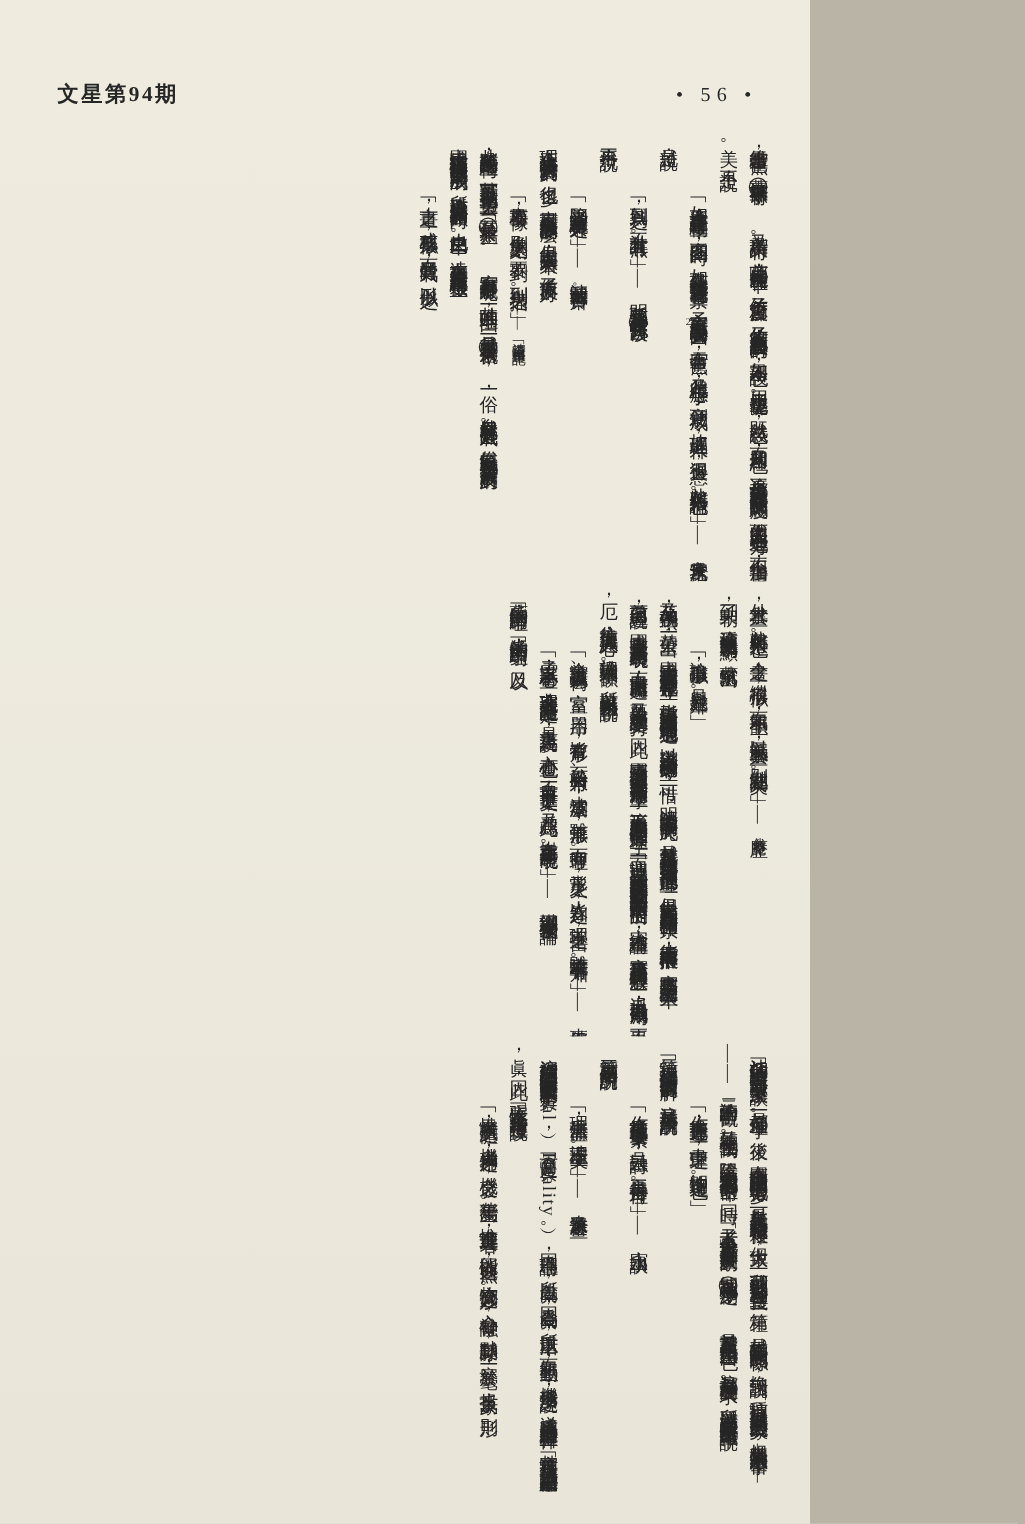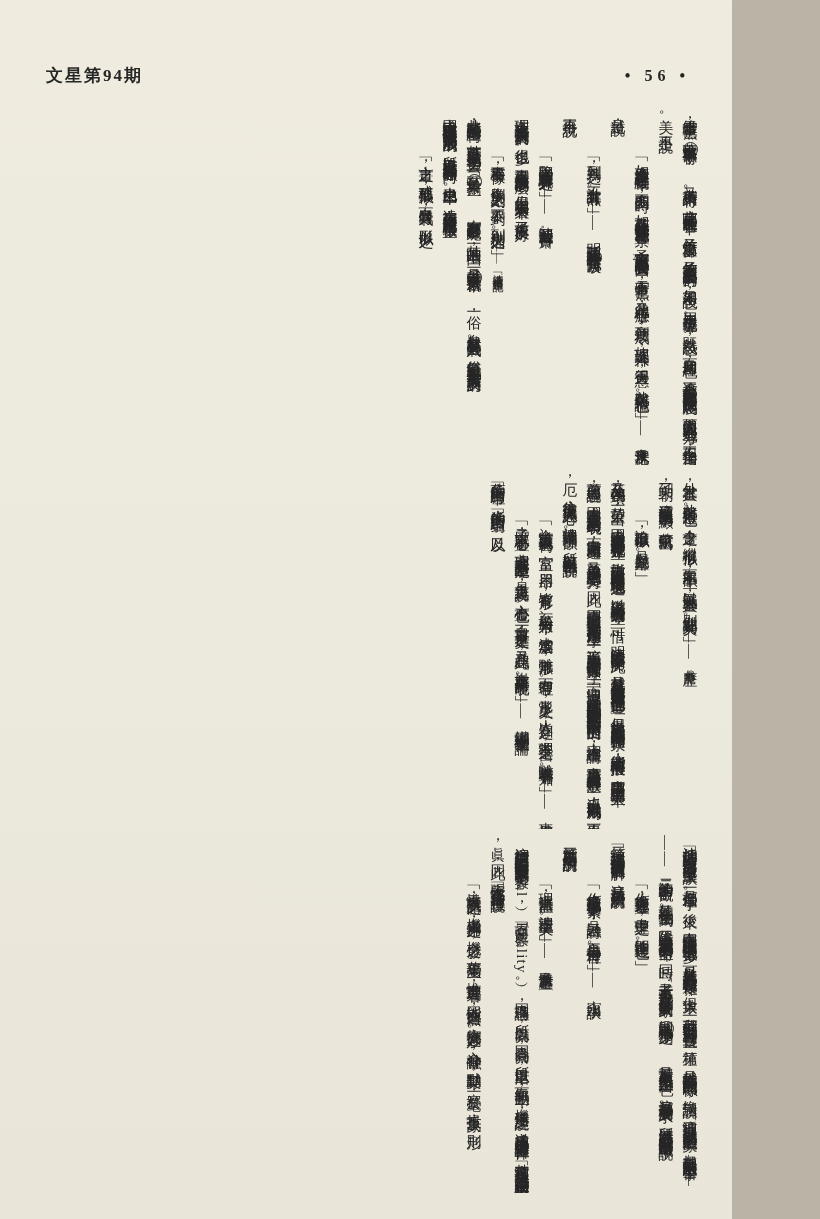--- a/index.html
+++ b/index.html
@@ -3,21 +3,21 @@
 <meta charset="utf-8">
 <style>
   html,body{margin:0;padding:0;}
   body{
     width:820px;height:1219px;
     background:#b9b4a6;
     font-family:"Liberation Serif","DejaVu Serif",serif;
   }
   .page{
     box-sizing:border-box;
-    width:732px;height:1219px;
+    width:648px;height:1219px;
     background:#edeadf;
     background-image:linear-gradient(180deg,#efecdf 0%,#ece9dd 55%,#e9e5d8 100%);
     padding:64px 30px 18px 34px;
     color:#262626;
     overflow:hidden;
   }
   .header{
     display:flex;
     justify-content:space-between;
     align-items:baseline;
@@ -25,21 +25,21 @@
     margin-bottom:20px;
   }
   .journal{
     font-size:17px;
     font-weight:bold;
     letter-spacing:2px;
   }
   .pageno{
     font-size:16px;
     letter-spacing:5px;
-    font-weight:bold;
+    font-weight:normal;
   }
   .content{width:100%;}
   .band{
     writing-mode:vertical-rl;
     text-orientation:mixed;
     height:358px;
     width:100%;
     margin-bottom:6px;
     font-size:15px;
     line-height:24px;

